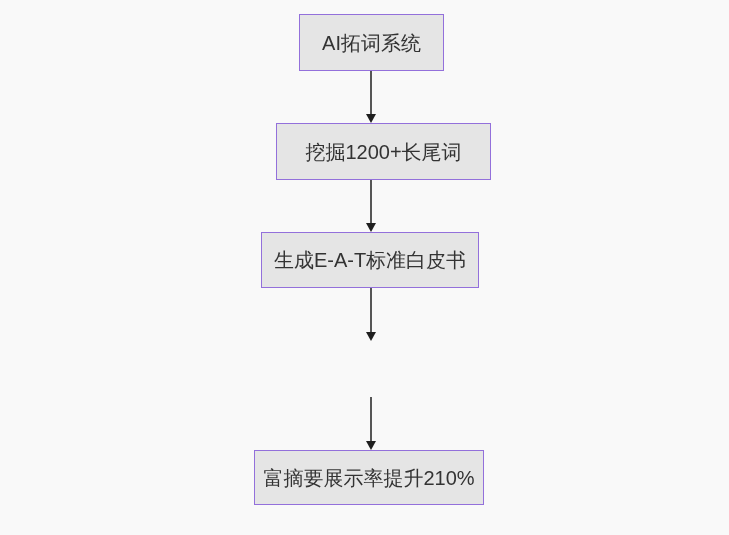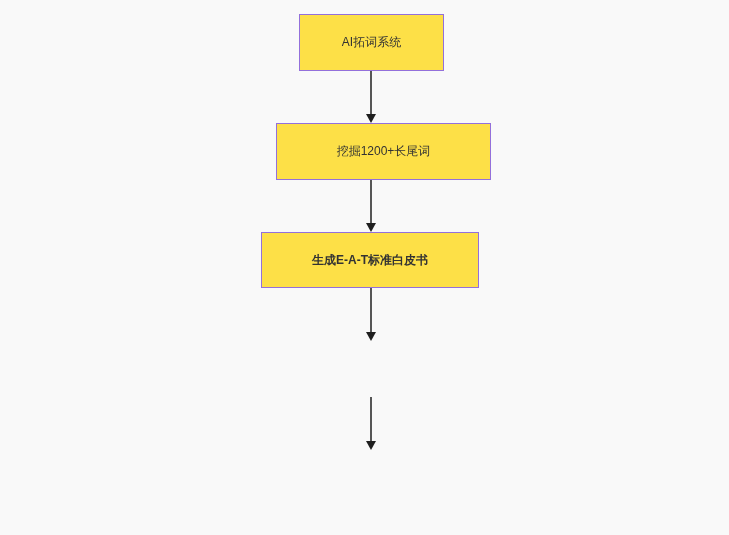--- a/index.html
+++ b/index.html
@@ -9,34 +9,34 @@
   .stage {
     position: relative;
     width: 729px;
     height: 535px;
     background: #f9f9f9;
   }
 
   
   .node {
     position: absolute;
-    background: #fde047;
+    background: #e5e5e5;
     border: 1px solid #9370db;
     color: #333333;
     display: flex;
     align-items: center;
     justify-content: center;
-    font-size: 12px;
+    font-size: 20px;
     line-height: 1.2;
     text-align: center;
     white-space: nowrap;
   }
   .n1 { left: 299px; top: 14px;  width: 145px; height: 57px; }
   .n2 { left: 276px; top: 123px; width: 215px; height: 57px; }
-  .n3 { left: 261px; top: 232px; width: 218px; height: 56px; font-weight: bold; }
+  .n3 { left: 261px; top: 232px; width: 218px; height: 56px; }
   .n4 { left: 264px; top: 341px; width: 213px; height: 56px; }
   .n5 { left: 254px; top: 450px; width: 230px; height: 55px; }
 
   
   .arrow {
     position: absolute;
     left: 370px;
     width: 2px;
     background: #565656;
   }
@@ -76,14 +76,17 @@
 
   <div class="node n3">
     <span>生成E-A-T标准白皮书</span>
   </div>
 
   <div class="arrow a3"></div>
 
 
   <div class="arrow a4"></div>
 
+  <div class="node n5">
+    <span>富摘要展示率提升210%</span>
+  </div>
 
 </div>
 
 </body></html>

